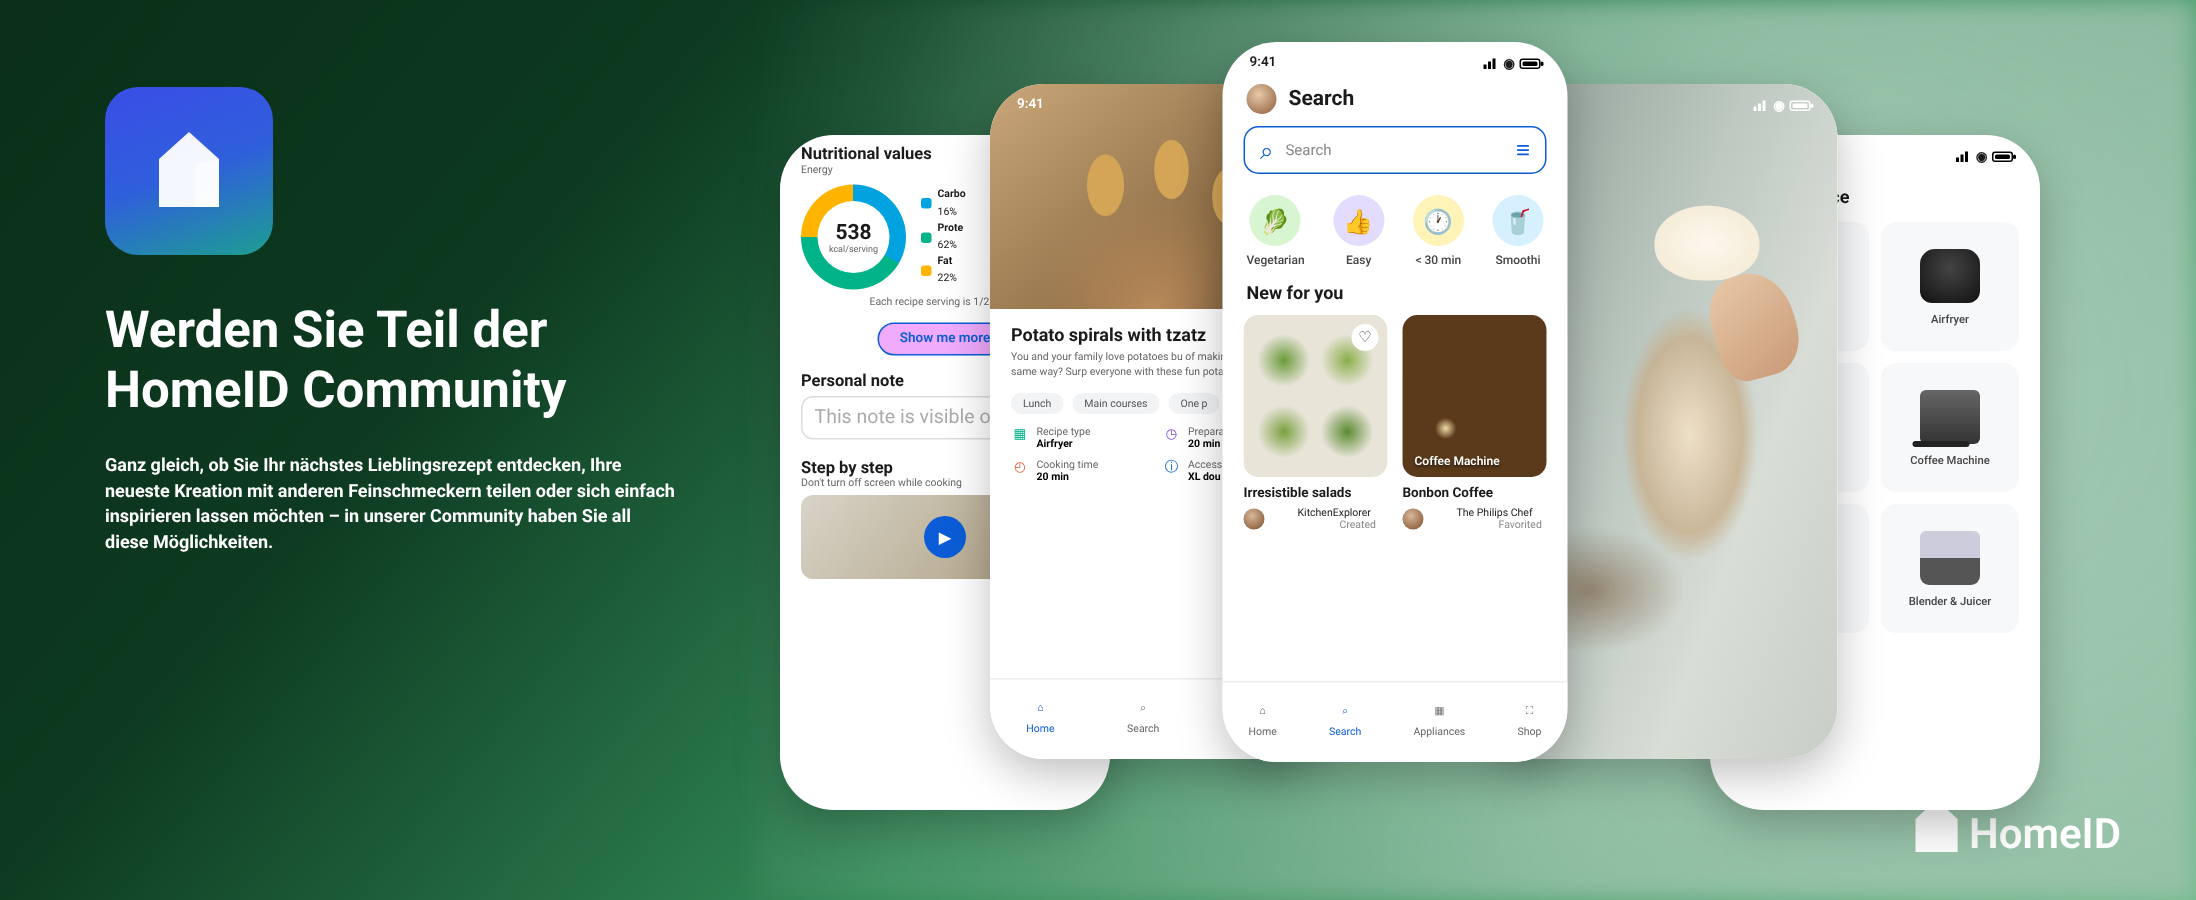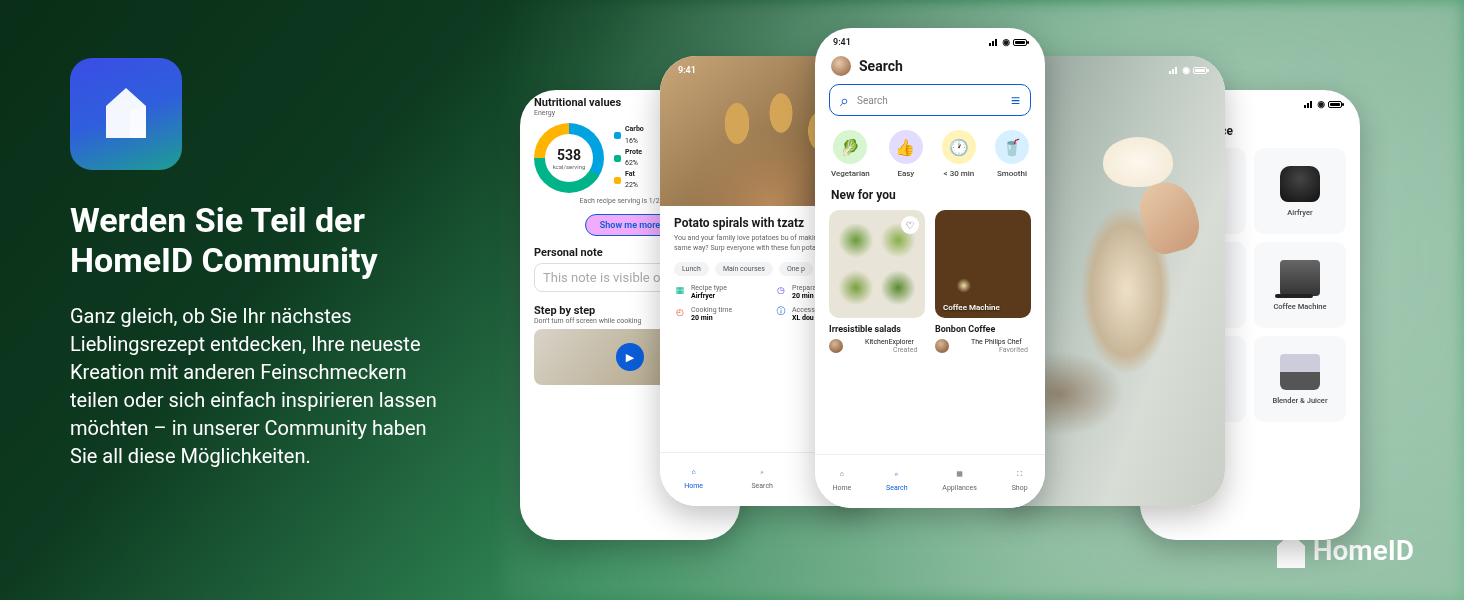--- a/index.html
+++ b/index.html
@@ -38,32 +38,32 @@
     margin-bottom: 30px;
   }
   .app-icon svg { width: 60px; height: 68px; }
   .headline {
     font-size: 34px;
     font-weight: 700;
     line-height: 1.18;
     margin-bottom: 22px;
   }
   .body-copy {
-    font-size: 20px;
+    font-size: 12px;
     line-height: 1.4;
-    font-weight: 400;
+    font-weight: 700;
     margin-top: 11px;
   }
   
   .brand-logo {
     position: absolute;
     right: 50px;
     bottom: 28px;
     display: flex;
-    align-items: center;
+    align-items: flex-end;
     color: #fff;
     gap: 2px;
   }
   .brand-logo svg { width: 40px; height: 44px; }
   .brand-logo span { font-size: 28px; font-weight: 600; }
   
   .phones {
     position: absolute;
     left: 520px;
     top: 28px;

